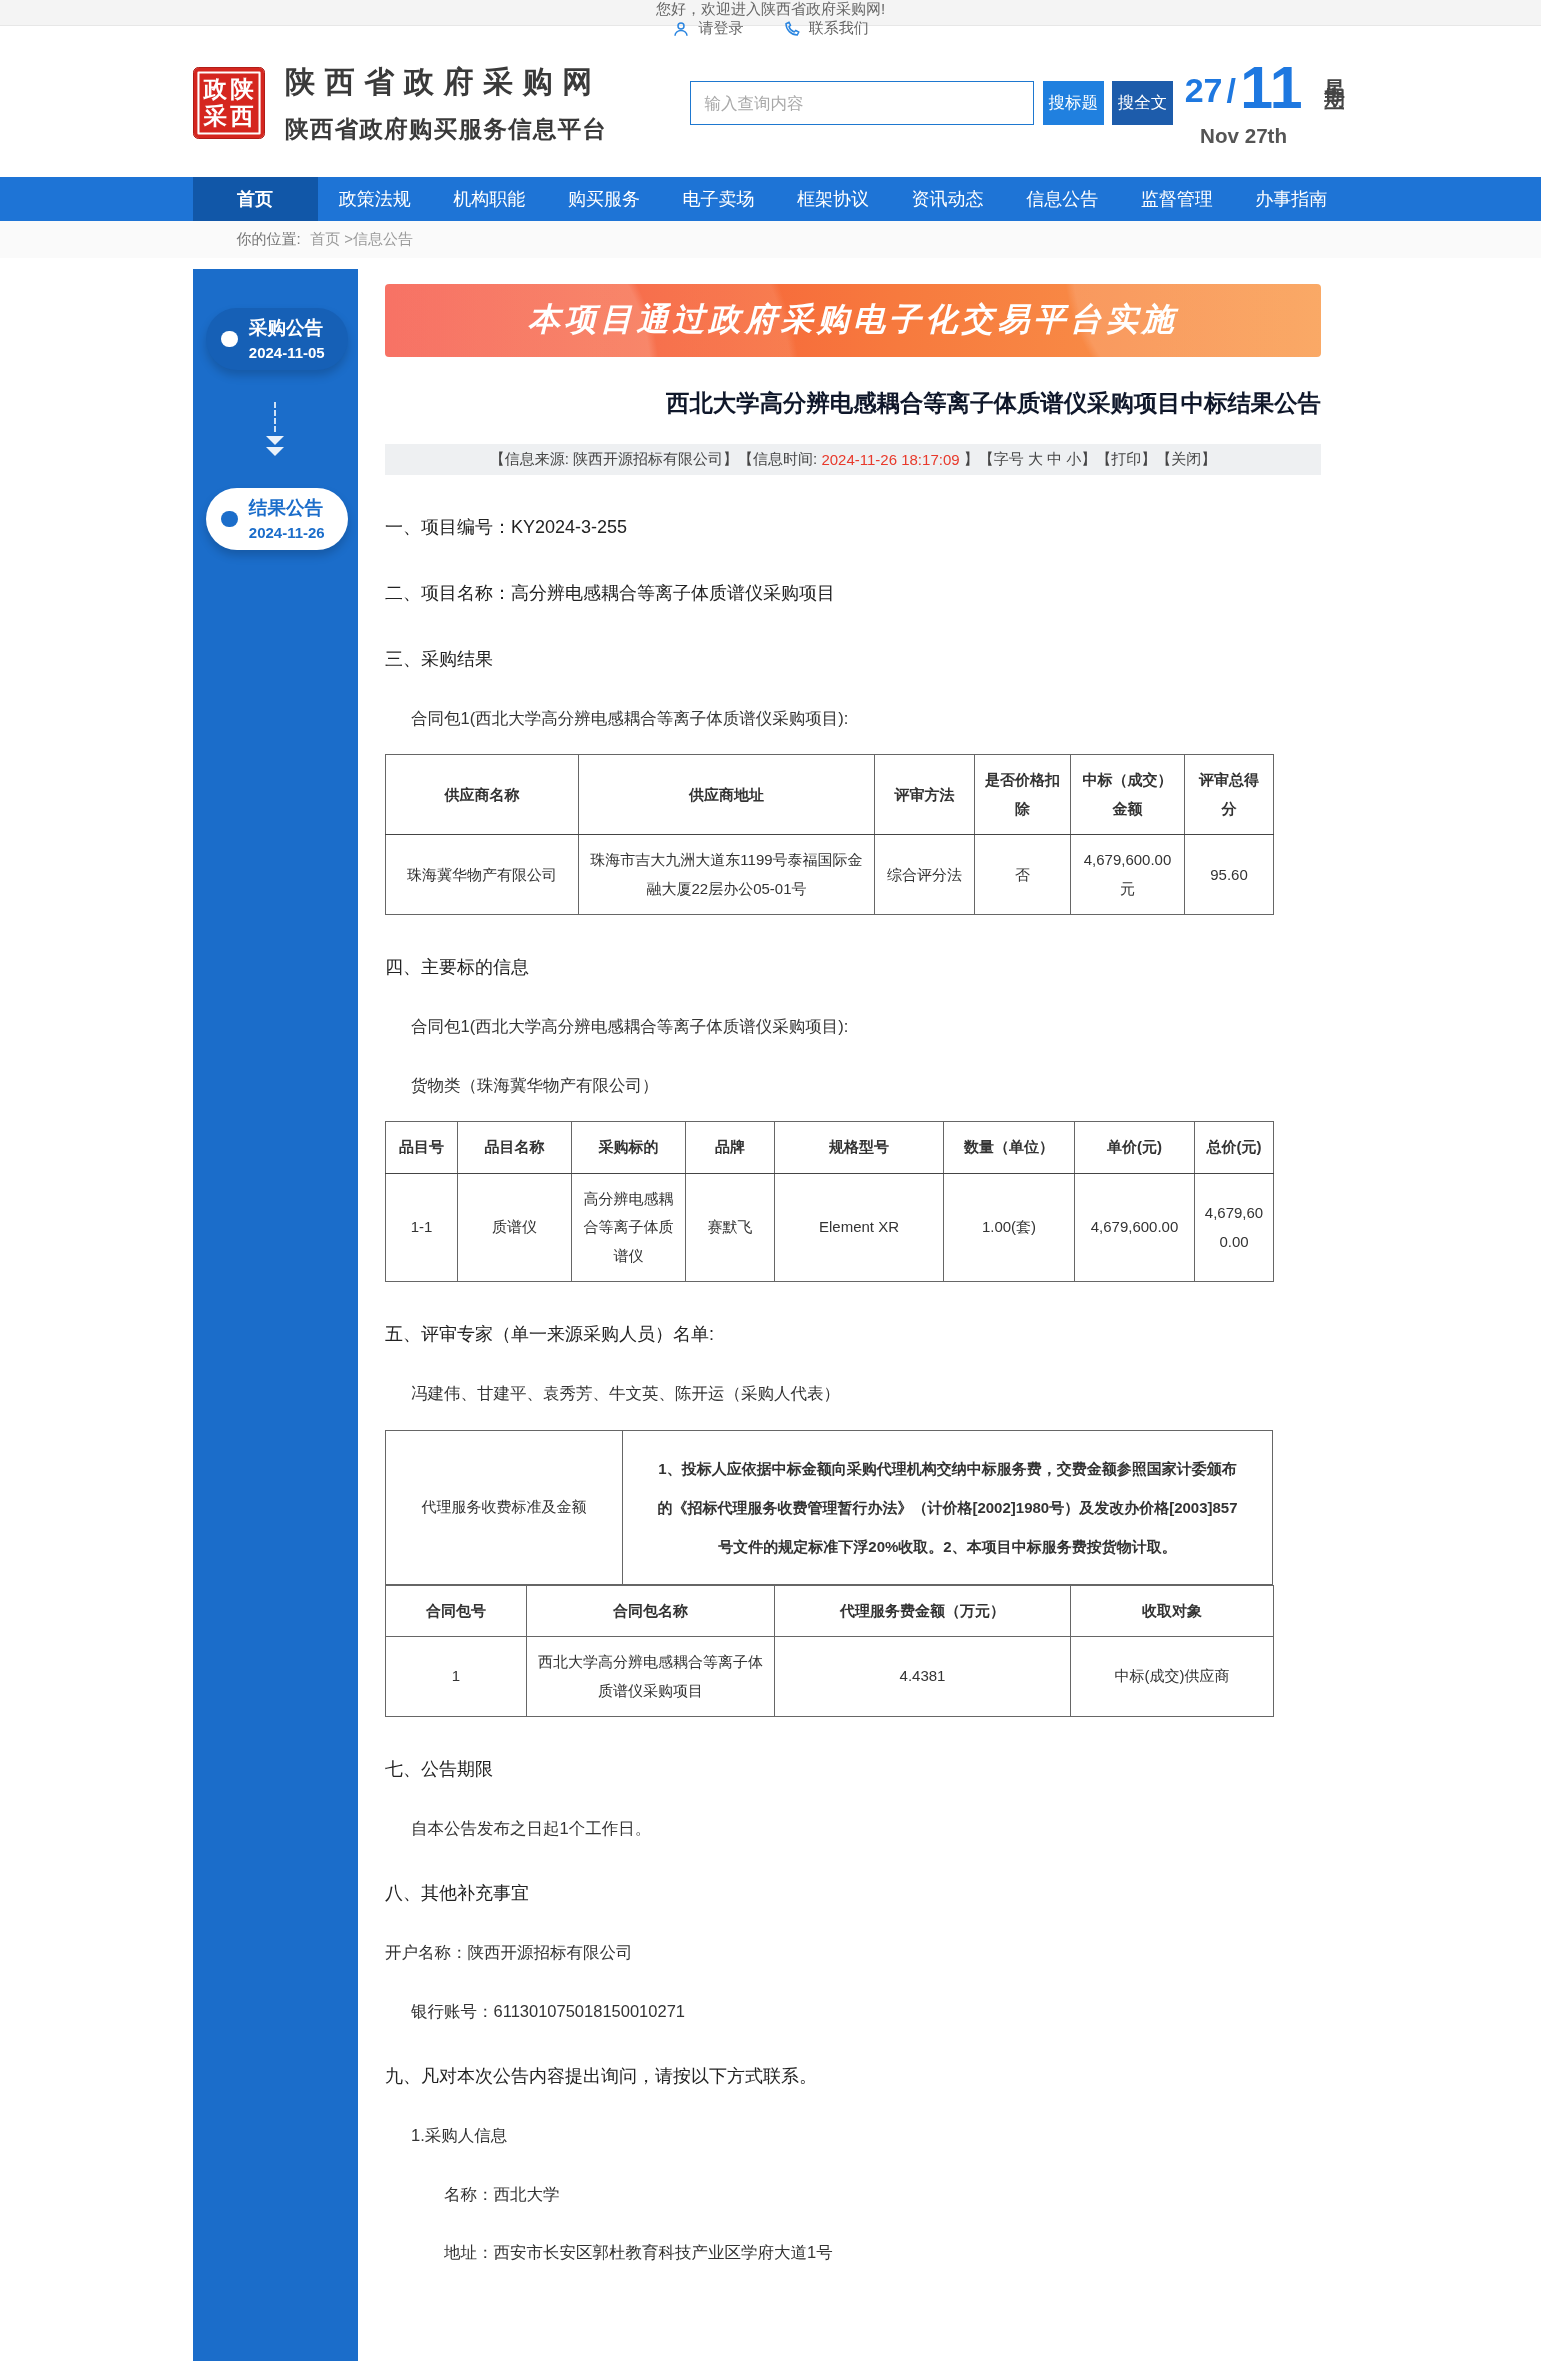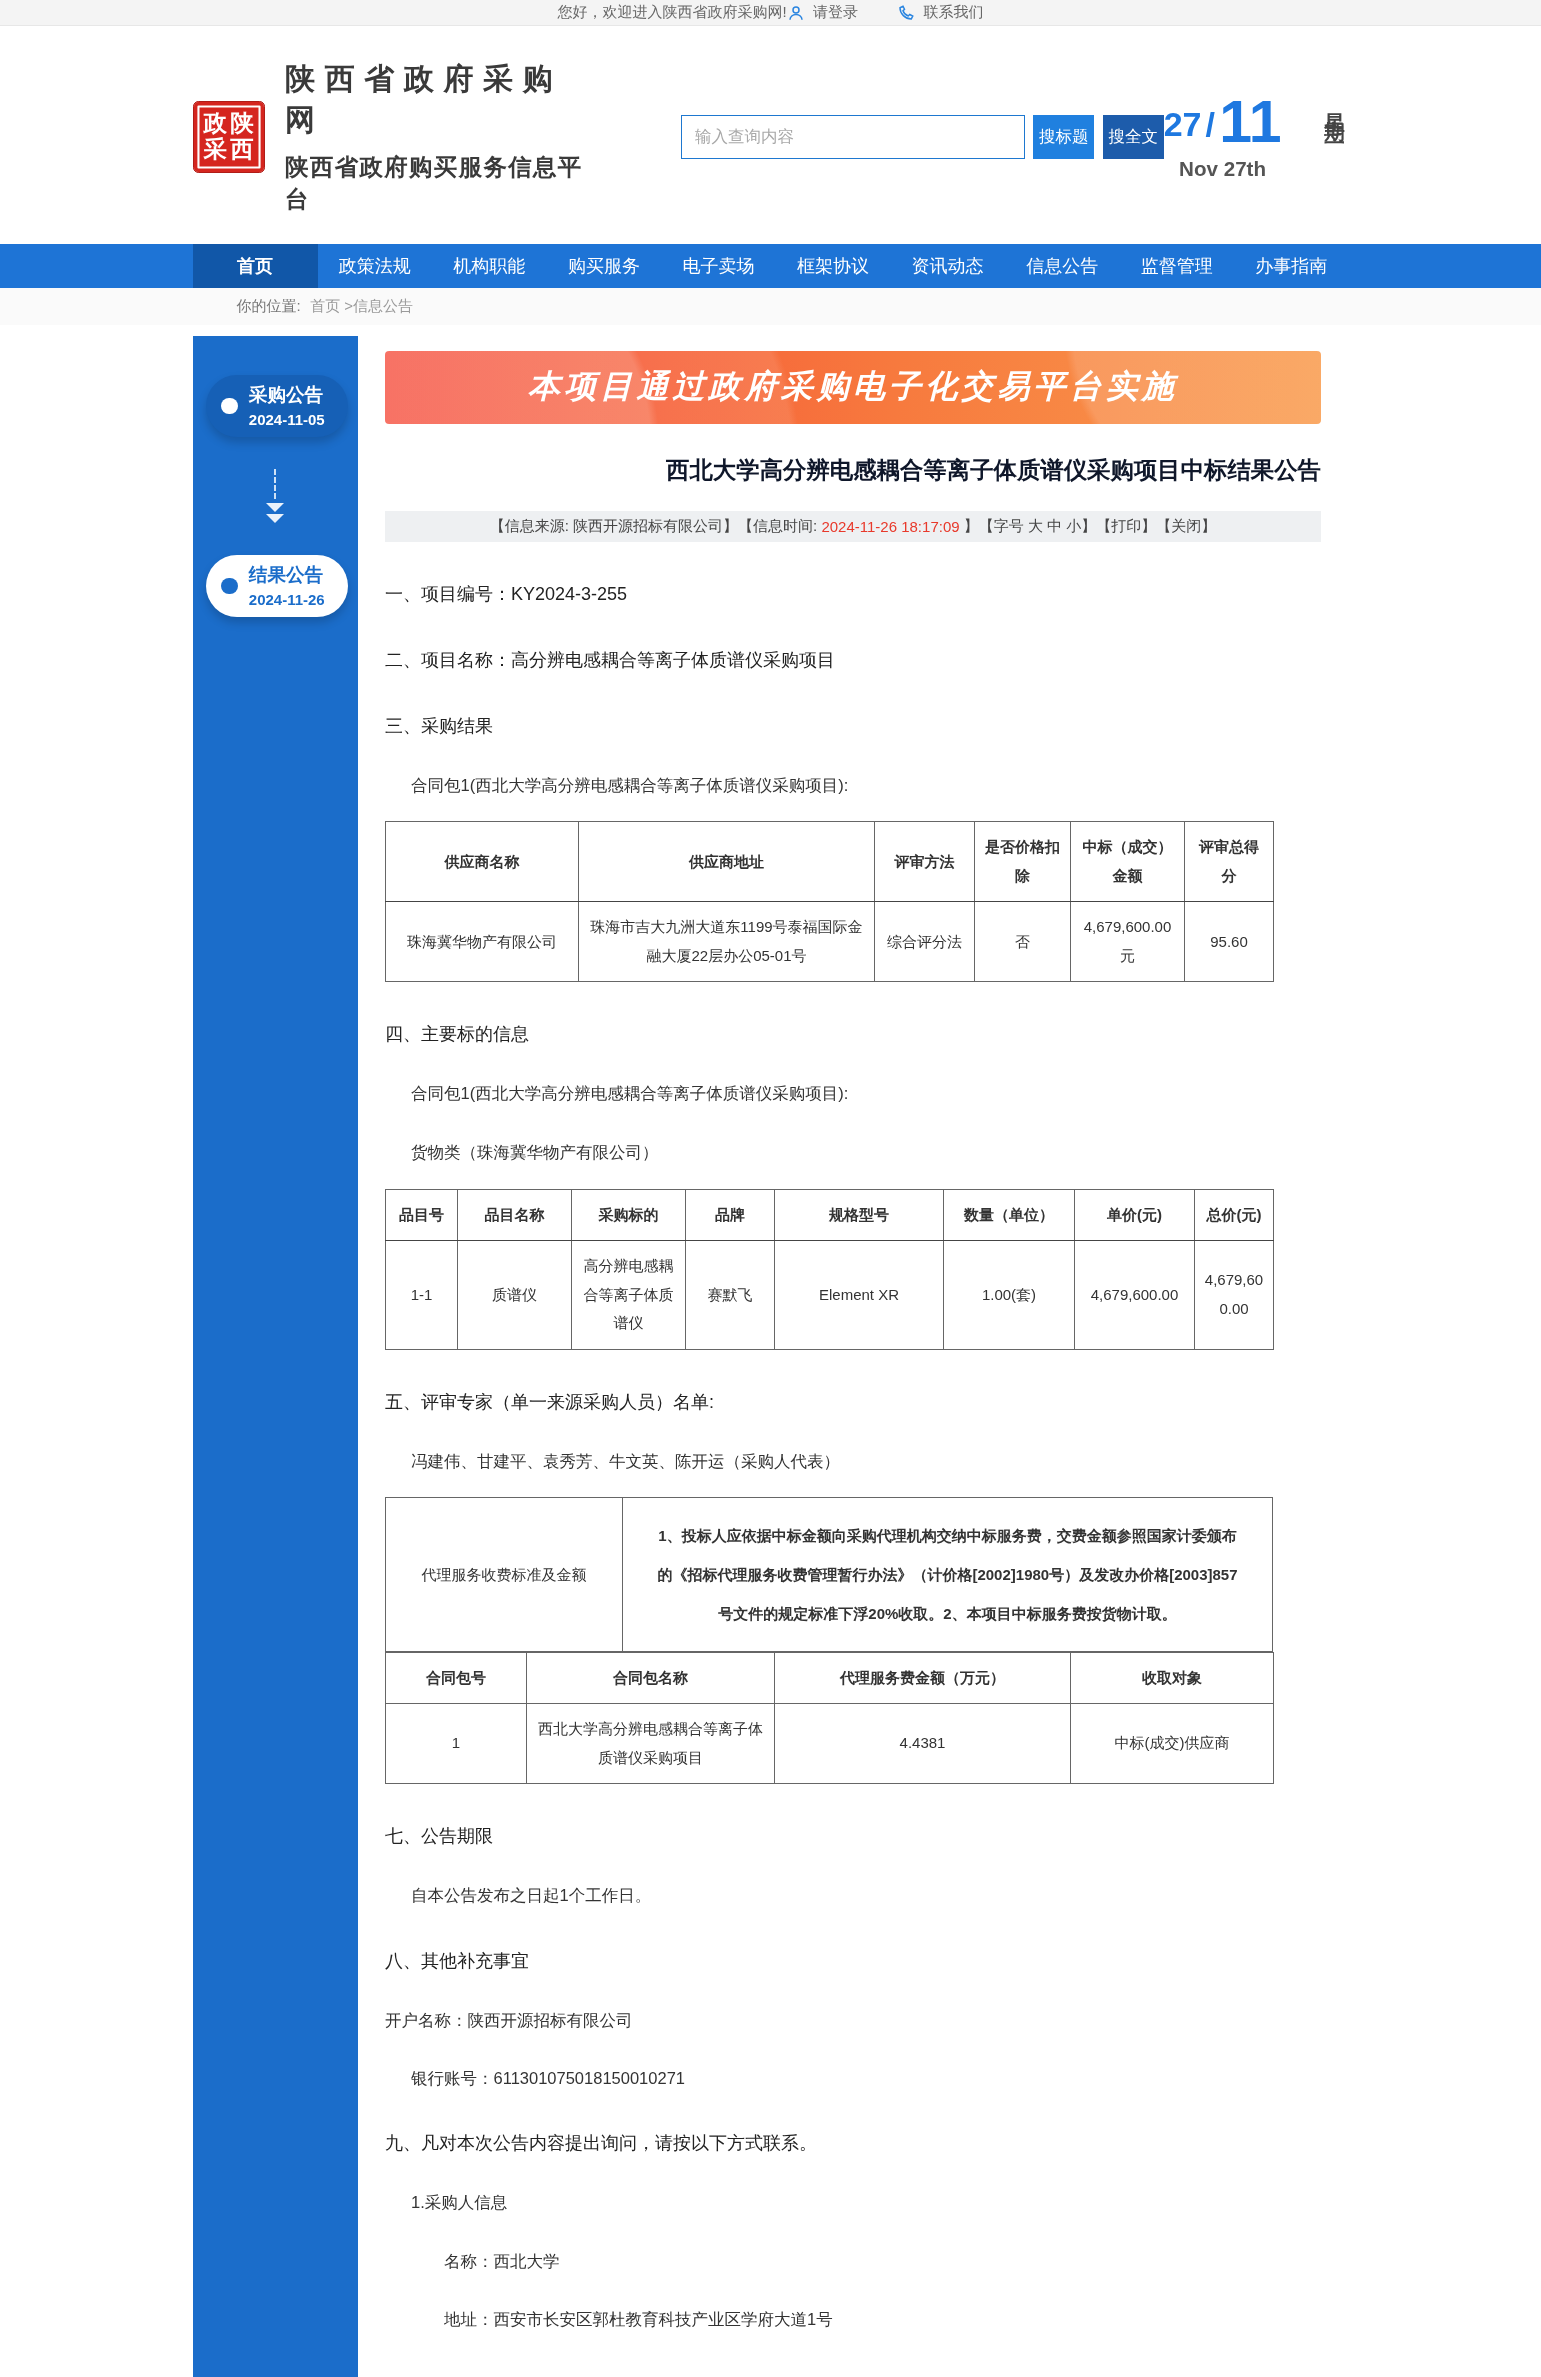--- a/index.html
+++ b/index.html
@@ -5,21 +5,21 @@
   * { margin:0; padding:0; box-sizing:border-box; }
   body {
     width:1541px; background:#fff;
     font-family:"Liberation Sans","DejaVu Sans",sans-serif;
     color:#333;
   }
   .shell { width:1156px; margin:0 auto; }
 
   
   .topbar { height:26px; background:#f4f4f4; border-bottom:0.7px solid #e7e7e7; }
-  .topbar .shell { height:100%; display:flex; justify-content:center; align-items:center; }
+  .topbar .shell { height:100%; display:flex; justify-content:flex-start; align-items:center;flex-direction:column; }
   .welcome { font-size:15px; color:#666; }
   .top-links { display:flex; align-items:center; gap:39px; }
   .top-link { display:flex; align-items:center; gap:8.3px; font-size:15px; color:#666; cursor:pointer; }
   .top-link svg { display:block; }
 
   
   .header { background:#fff; padding:33px 0 29px; }
   .header .shell { display:flex; align-items:center; }
   .logo {
     width:72px; height:72px; background:#d5261f; border-radius:5.5px;
@@ -38,21 +38,21 @@
     padding:0 13px; color:#333; outline:none;
   }
   .search-input::placeholder { color:#a9a9a9; }
   .search-btn {
     height:44px; width:61px; border:none; color:#fff; font-size:16.5px;
     margin-left:8.3px; cursor:pointer; font-family:inherit;
   }
   .btn-title { background:#2080df; }
   .btn-full { background:#1d5cab; }
 
-  .date-wrap { margin-left:auto; display:flex; align-items:flex-start;gap:21px; }
+  .date-wrap { margin-left:auto; display:flex; align-items:flex-start; }
   .date-main { text-align:center; }
   .date-line { display:flex; align-items:flex-start; color:#1e78e0; font-weight:bold; }
   .date-day { font-size:34px; line-height:1.2; margin-top:11px; }
   .date-slash { font-size:34px; line-height:1.2; margin:11px 4.1px 0; }
   .date-month { font-size:59px; line-height:1; }
   .date-en { font-size:20.6px; font-weight:bold; color:#555; margin-top:5.5px; }
   .weekday {
     writing-mode:vertical-lr; font-size:20.6px; font-weight:bold; color:#444;
     letter-spacing:6.9px; margin-left:18px; margin-top:4.1px;
   }

